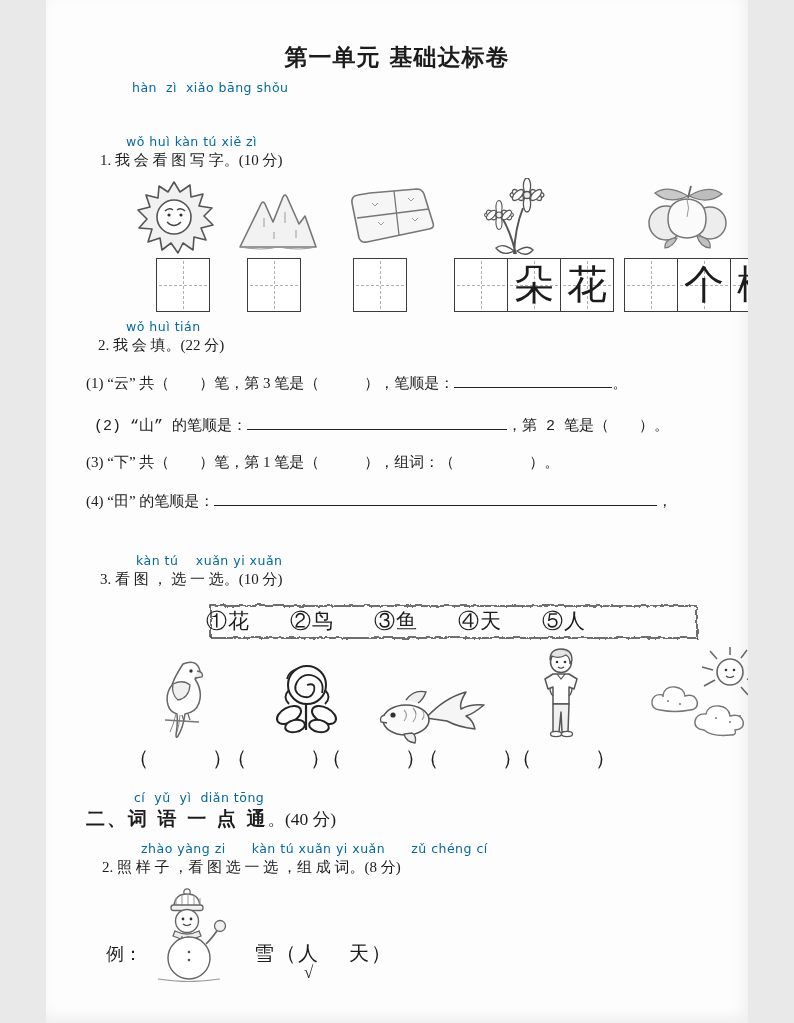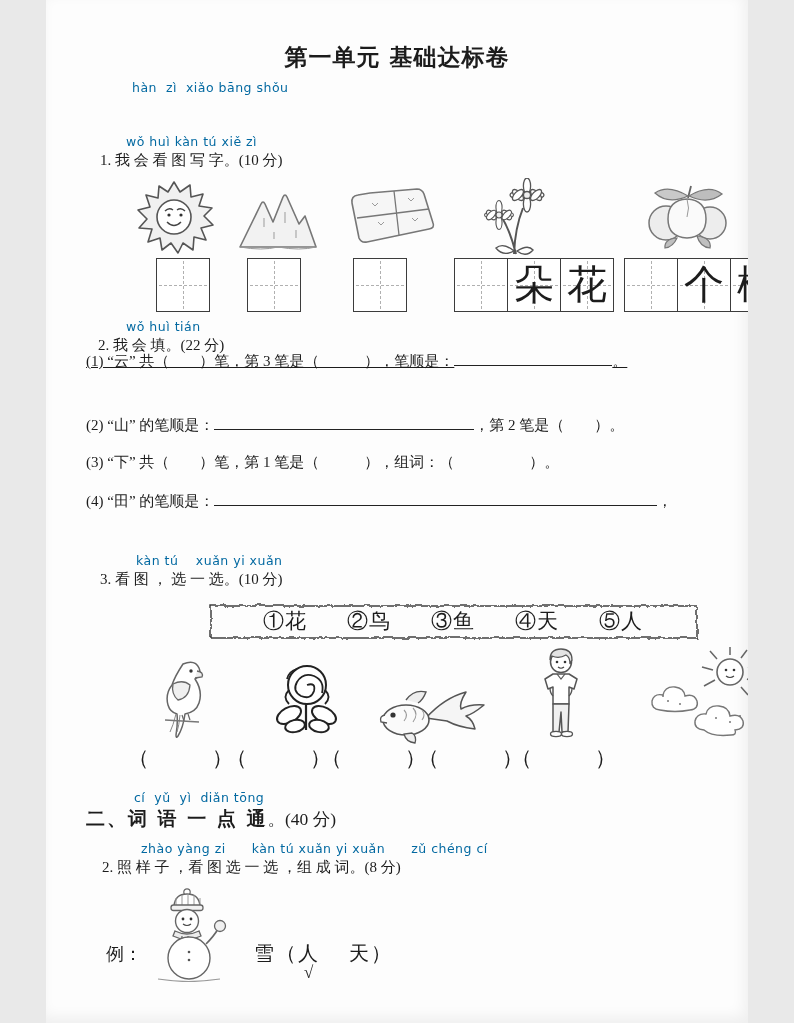--- a/index.html
+++ b/index.html
@@ -19,21 +19,21 @@
   .blank{display:inline-block;border-bottom:1.3px solid #222;height:15px;vertical-align:baseline;}
   
   .tzg{position:absolute;display:flex;border:1.6px solid #3c3c3c;height:52px;box-sizing:content-box;background:#fff;}
   .cell{position:relative;width:52px;border-left:1.1px solid #3c3c3c;}
   .cell:first-child{border-left:none;}
   .cell::before{content:"";position:absolute;left:50%;top:2px;bottom:2px;border-left:1px dashed #b0b0b0;}
   .cell::after{content:"";position:absolute;top:50%;left:2px;right:2px;border-top:1px dashed #b0b0b0;}
   .glyph{position:absolute;inset:0;display:flex;align-items:center;justify-content:center;
          font-size:40px;line-height:1;z-index:2;}
   .img{position:absolute;}
-  .opts{position:absolute;display:flex;align-items:center;justify-content:center;gap:40px;
+  .opts{position:absolute;display:flex;align-items:center;gap:40px;
         font-size:21px;letter-spacing:1px;}
   .ans-paren{position:absolute;font-size:21px;}
   .ex-label{position:absolute;font-size:18px;}
   .ex-word{position:absolute;font-size:20px;letter-spacing:2px;}
   .check{position:absolute;font-size:17px;color:#2b2b2b;}
   svg{display:block;}
 </style>
 </head>
 <body>
 
@@ -139,24 +139,24 @@
     <div class="cell">
         <div class="glyph">桃</div>
       </div>
   </div>
 
   <div class="pinyin" style="left:80px;top:319px;">wǒ huì tián</div>
   <div class="line" style="left:52px;top:336px;">
     <span>2. 我 会 填</span><span>。(22 分)</span>
   </div>
 
-  <div class="line" style="left:40px;top:350px;text-decoration:underline;">
+  <div class="line" style="left:40px;top:372px;">
     <span>(1) “云” 共（　　）笔，第 3 笔是（　　　），笔顺是：</span><span class="blank" style="width:158px;"></span><span>。</span>
   </div>
-  <div class="line" style="left:40px;top:414px;">
+  <div class="line" style="left:48px;top:414px;font-family:Liberation Mono, monospace;">
     <span>(2) “山” 的笔顺是：</span><span class="blank" style="width:260px;"></span><span>，第 2 笔是（　　）。</span>
   </div>
   <div class="line" style="left:40px;top:453px;">
     <span>(3) “下” 共（　　）笔，第 1 笔是（　　　），组词：（　　　　　）。</span>
   </div>
   <div class="line" style="left:40px;top:490px;">
     <span>(4) “田” 的笔顺是：</span><span class="blank" style="width:443px;"></span><span>，</span>
   </div>
 
   <div class="pinyin" style="left:90px;top:553px;">kàn tú　 xuǎn yi xuǎn</div>

